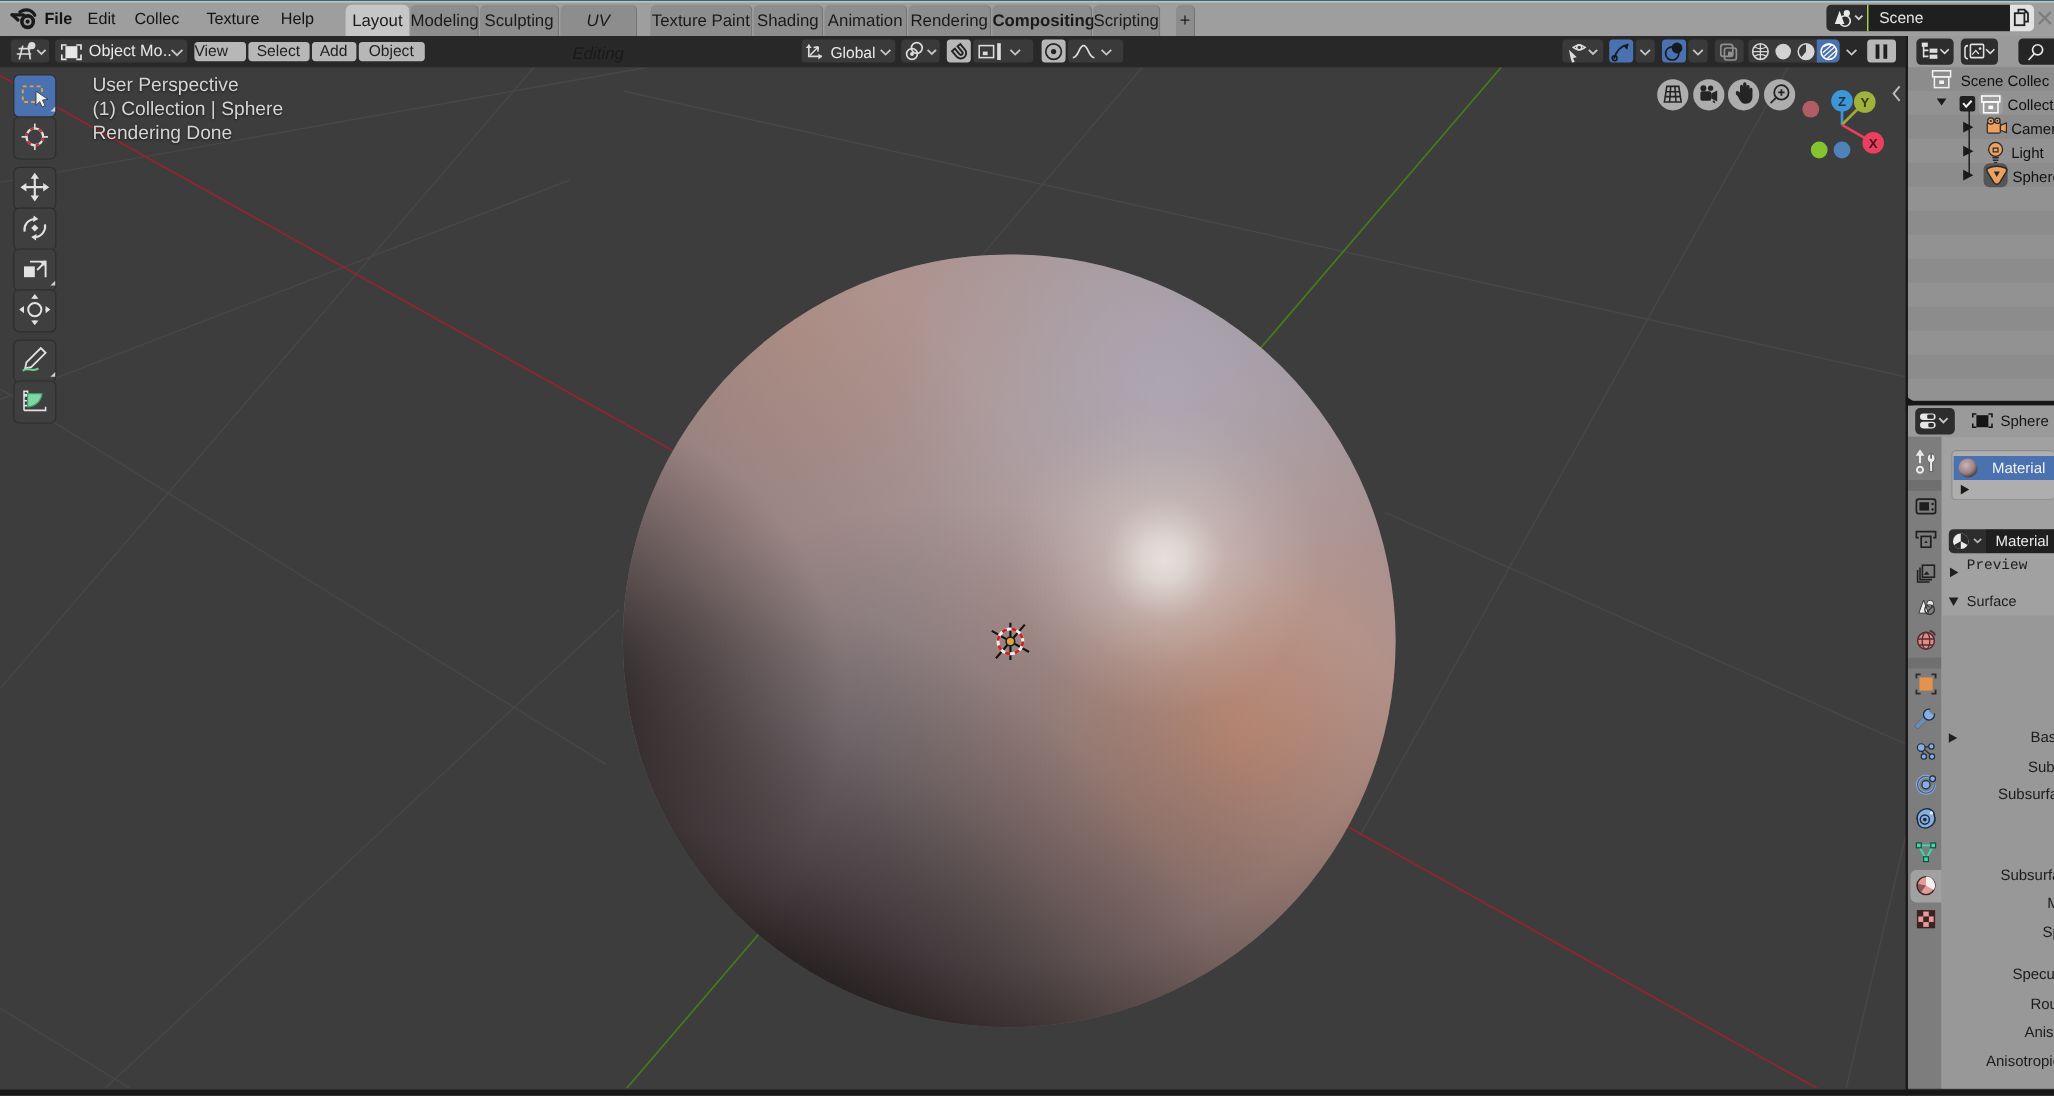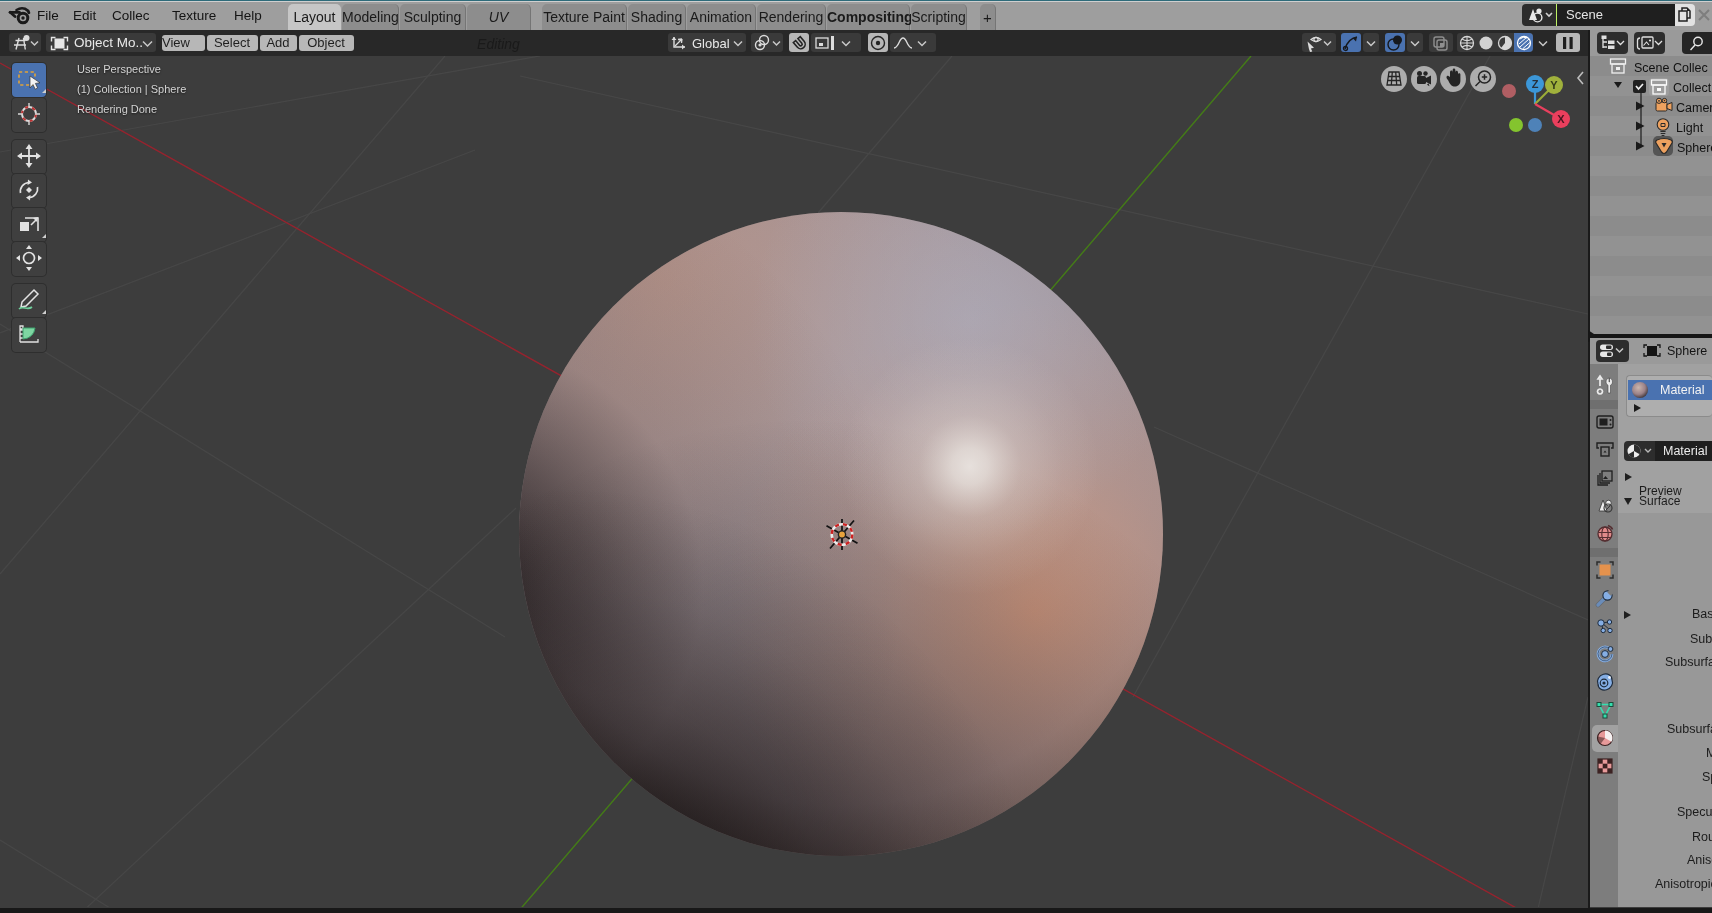--- a/index.html
+++ b/index.html
@@ -21,21 +21,21 @@
   #vphead { position:absolute; left:0; top:30px; width:1588px; height:26px; background:#282828; }
   .hbtn { position:absolute; top:4.5px; height:16px; background:#b7b7b7; border-radius:3px;
      color:#1f1f1f; font-size:13px; line-height:16px; }
   .hdark { background:#3a3a3a; color:#e8e8e8; top:3px; height:19px; line-height:19px; }
   .hblue { background:#4a72b0; top:3px; height:19px; }
   .hlight { background:#b7b7b7; top:3px; height:19px; }
 
   
   #viewport { position:absolute; left:0; top:56px; width:1588px; height:851px;
      background:#3d3d3d; overflow:hidden; }
-  .vtext { position:absolute; color:#d4d4d4; font-size:11px; text-shadow:0 1px 2px rgba(0,0,0,.6); }
+  .vtext { position:absolute; color:#d4d4d4; font-size:16px; text-shadow:0 1px 2px rgba(0,0,0,.6); }
 
   
   .tbtn { position:absolute; left:12px; width:34px; height:34px; background:#3f3f3f;
      border-radius:4px; box-shadow:0 0 0 1px #2e2e2e; }
   .tbtn.blue { background:#4a72b0; }
 
   
   #rightcol { position:absolute; left:1590px; top:30px; width:122px; height:877px; background:#8e8e8e; }
   #outhead { position:absolute; left:1590px; top:30px; width:122px; height:26px; background:#9a9a9a; }
   #outbody { position:absolute; left:1590px; top:56px; width:122px; height:278px; background:repeating-linear-gradient(#8c8c8c 0 20px, #929292 20px 40px); }
@@ -361,21 +361,21 @@
     <div class="hbtn hlight" style="left:1556px;width:24px;"></div>
     <svg width="24" height="22" viewBox="0 0 24 22" style="position:absolute;left:1556px;top:2px;">
       <rect x="7" y="5" width="3.2" height="12" fill="#1e1e1e"></rect>
       <rect x="13.5" y="5" width="3.2" height="12" fill="#1e1e1e"></rect>
     </svg>
   </div>
 
   <div id="topbar">
     <div id="topedge1"></div>
       <div id="topedge2"></div>
-    <div class="menu" style="left:37px;">File</div>
+    <div class="menu" style="left:37px;font-weight:bold;">File</div>
     <div class="menu" style="left:73px;">Edit</div>
     <div class="menu" style="left:112px;">Collec</div>
     <div class="menu" style="left:172px;">Texture</div>
     <div class="menu" style="left:234px;">Help</div>
     <svg width="26" height="24" style="position:absolute;left:5px;top:3px" viewBox="0 0 26 24">
       <circle cx="18" cy="15" r="4.8" fill="none" stroke="#1a1a1a" stroke-width="3"></circle>
       <circle cx="18" cy="15" r="1.7" fill="#1a1a1a"></circle>
       <path d="M5 9.3 L14.5 9.3" stroke="#1a1a1a" stroke-width="2.7" stroke-linecap="round"></path>
       <path d="M5.2 9.3 L10 13.6" stroke="#1a1a1a" stroke-width="2.7" stroke-linecap="round"></path>
       <path d="M11.5 7 Q16 4.2 20 5.8 Q23.2 7.2 24 9.8" fill="none" stroke="#1a1a1a" stroke-width="2.6" stroke-linecap="round"></path>
@@ -618,21 +618,21 @@
 
     <div style="position:absolute;left:6px;top:77px;width:31px;height:20px;background:#2d2d2d;border-radius:4px 0 0 4px;"></div>
     <div style="position:absolute;left:37px;top:77px;width:57px;height:20px;background:#1f1f1f;color:#ececec;font-size:12.5px;line-height:20px;padding-left:8px;">Material</div>
     <svg width="31" height="20" viewBox="0 0 31 20" style="position:absolute;left:6px;top:77px;">
       <circle cx="10" cy="10" r="6.5" fill="#ececec"></circle>
       <path d="M10 10 L10 3.5 A6.5 6.5 0 0 1 15.6 13.2 Z" fill="#2d2d2d"></path>
       <path d="M10 10 L4.4 13.2 A6.5 6.5 0 0 0 10 16.5 Z" fill="#2d2d2d"></path>
       <path d="M21 8 l3 3 l3 -3" stroke="#b8b8b8" stroke-width="1.4" fill="none"></path>
     </svg>
 
-    <div class="plabel" style="left:21px;top:120px;">Preview</div>
+    <div class="plabel" style="left:21px;top:100px;font-family:Liberation Mono, monospace;">Preview</div>
     <div style="position:absolute;left:7px;top:109px;width:0;height:0;border-left:7px solid #1f1f1f;border-top:4.5px solid transparent;border-bottom:4.5px solid transparent;"></div>
     <div class="plabel" style="left:21px;top:130px;">Surface</div>
     <div style="position:absolute;left:6px;top:134px;width:0;height:0;border-top:7px solid #1f1f1f;border-left:4.5px solid transparent;border-right:4.5px solid transparent;"></div>
     <div style="position:absolute;left:0;top:149px;width:94px;height:394px;background:#989898;"></div>
     <div style="position:absolute;left:6px;top:247px;width:0;height:0;border-left:7px solid #1f1f1f;border-top:4.5px solid transparent;border-bottom:4.5px solid transparent;"></div>
   </div>
   <div id="proplabels">
     <div class="plabel lr" style="top:607px;left:1692px;">Base Color</div>
     <div class="plabel lr" style="top:632px;left:1690px;">Subsurface</div>
     <div class="plabel lr" style="top:655px;left:1665px;">Subsurface Radius</div>

